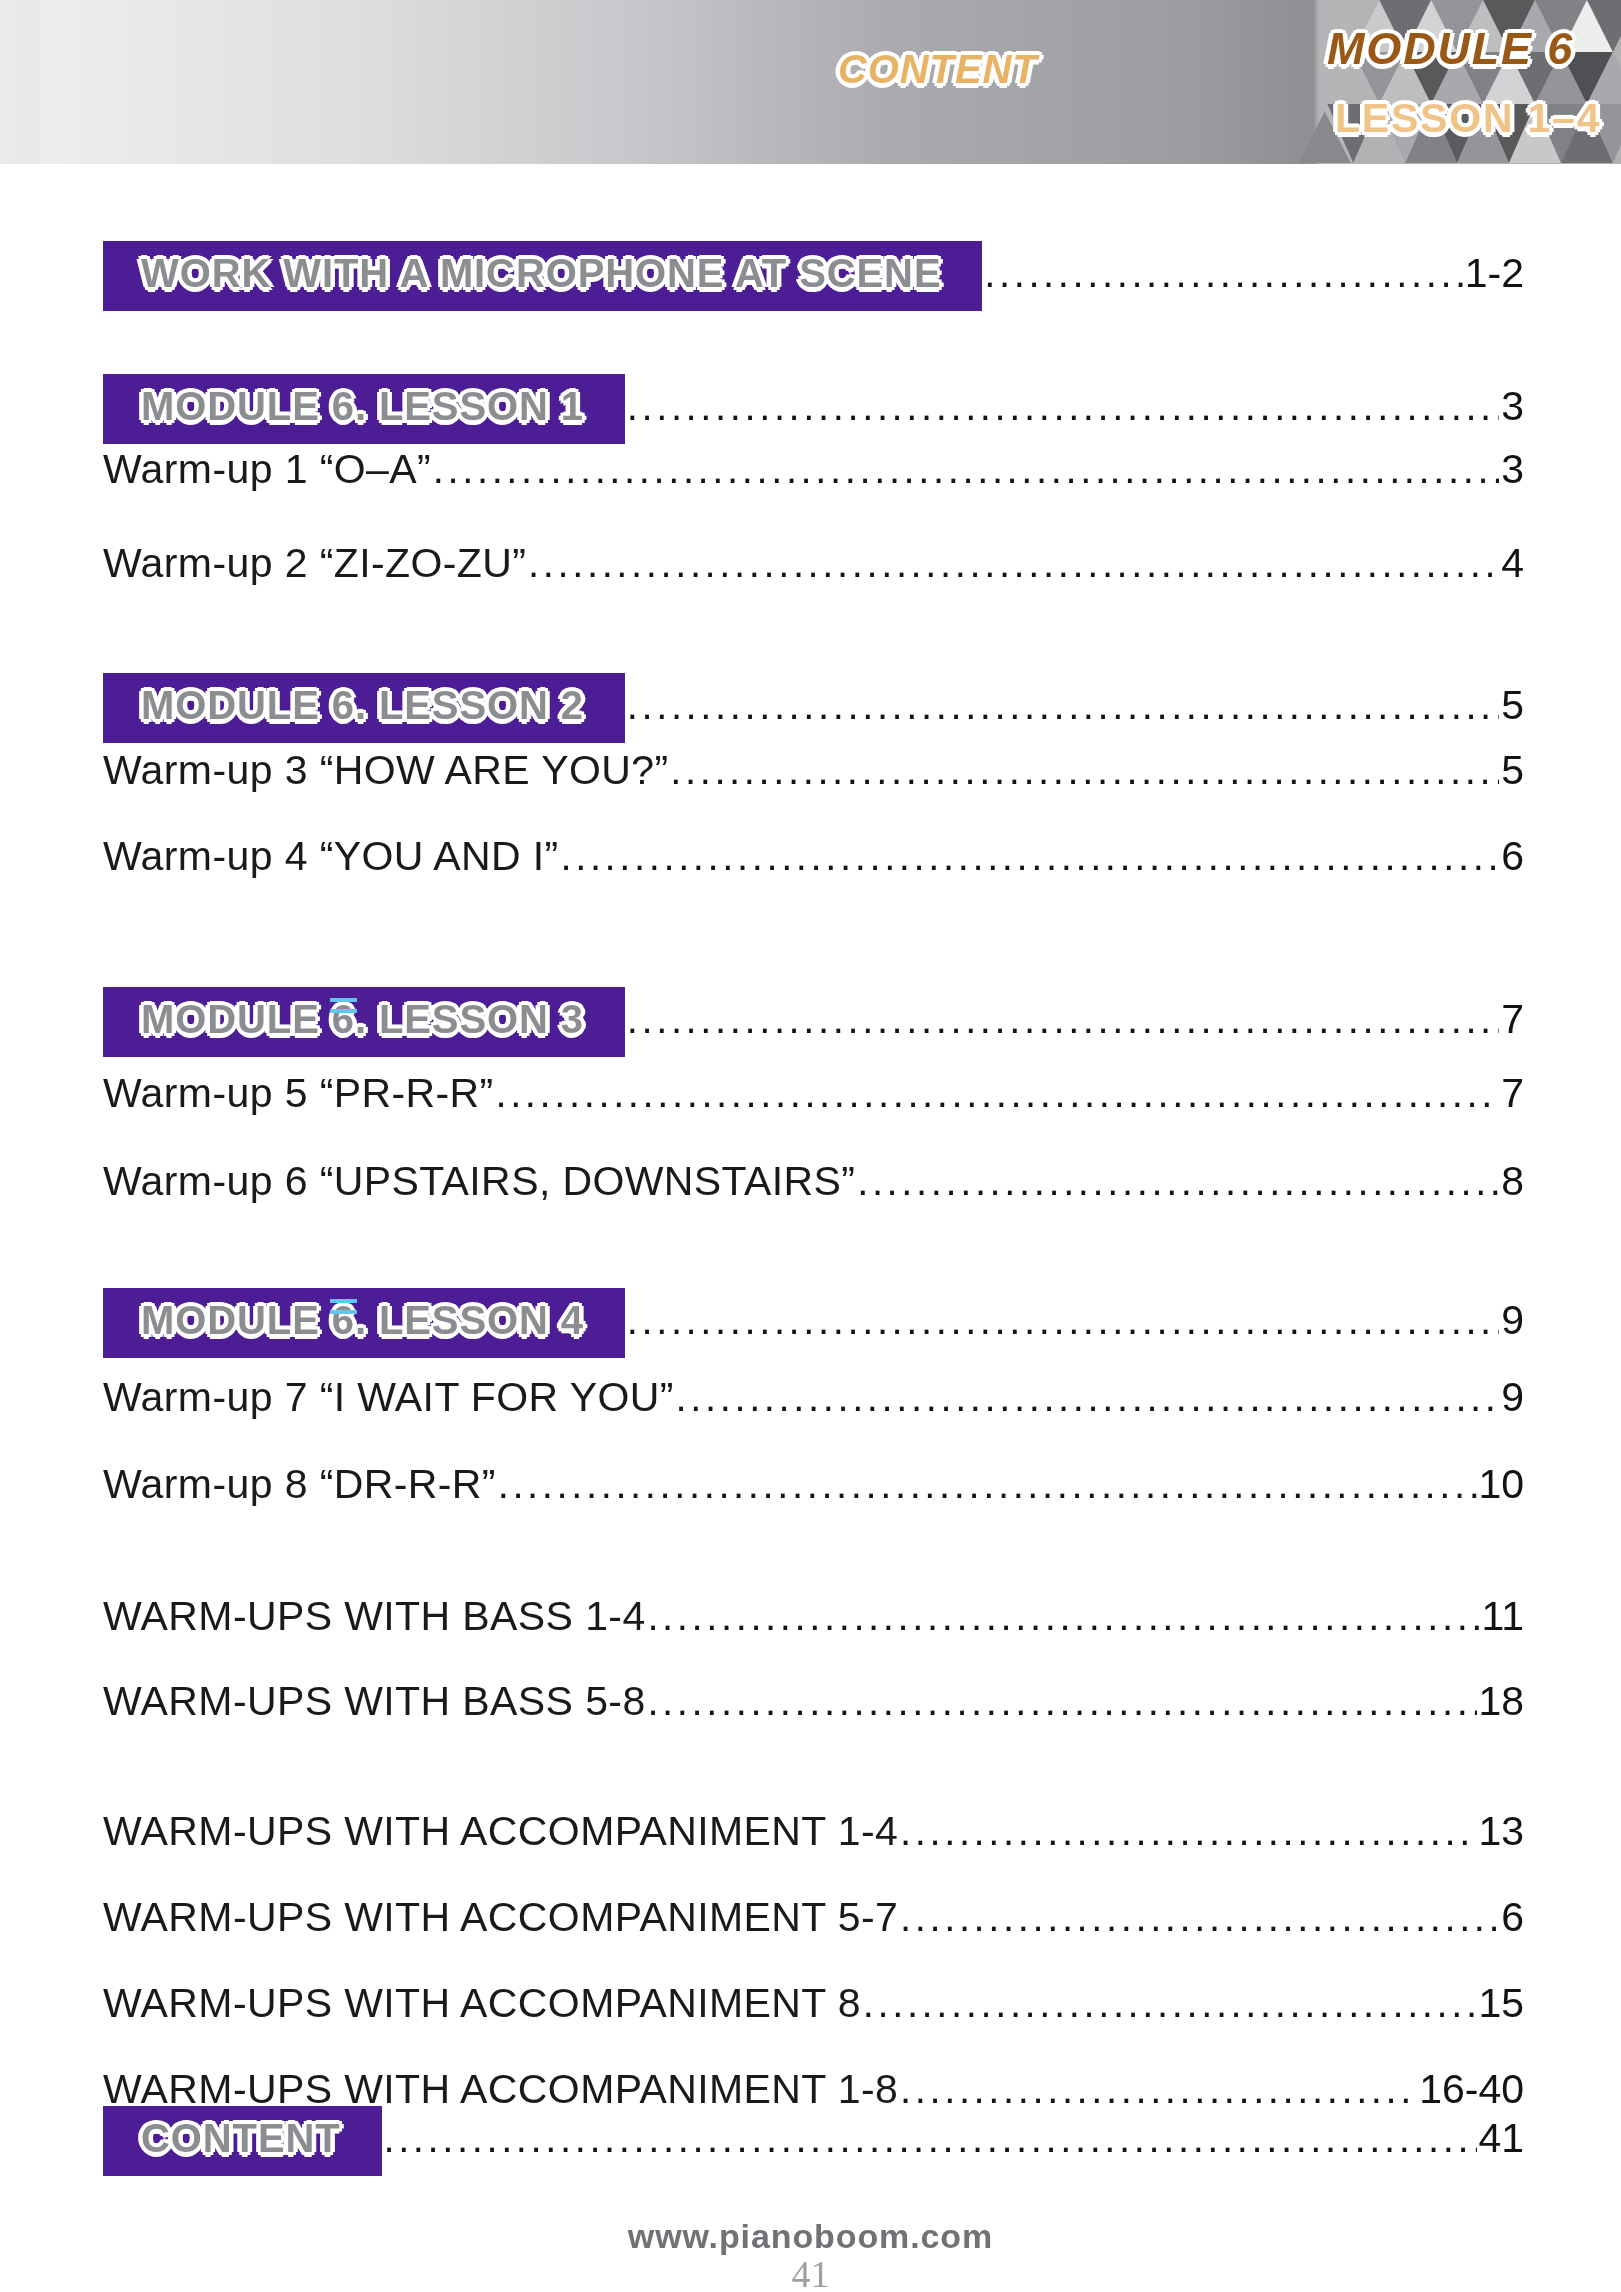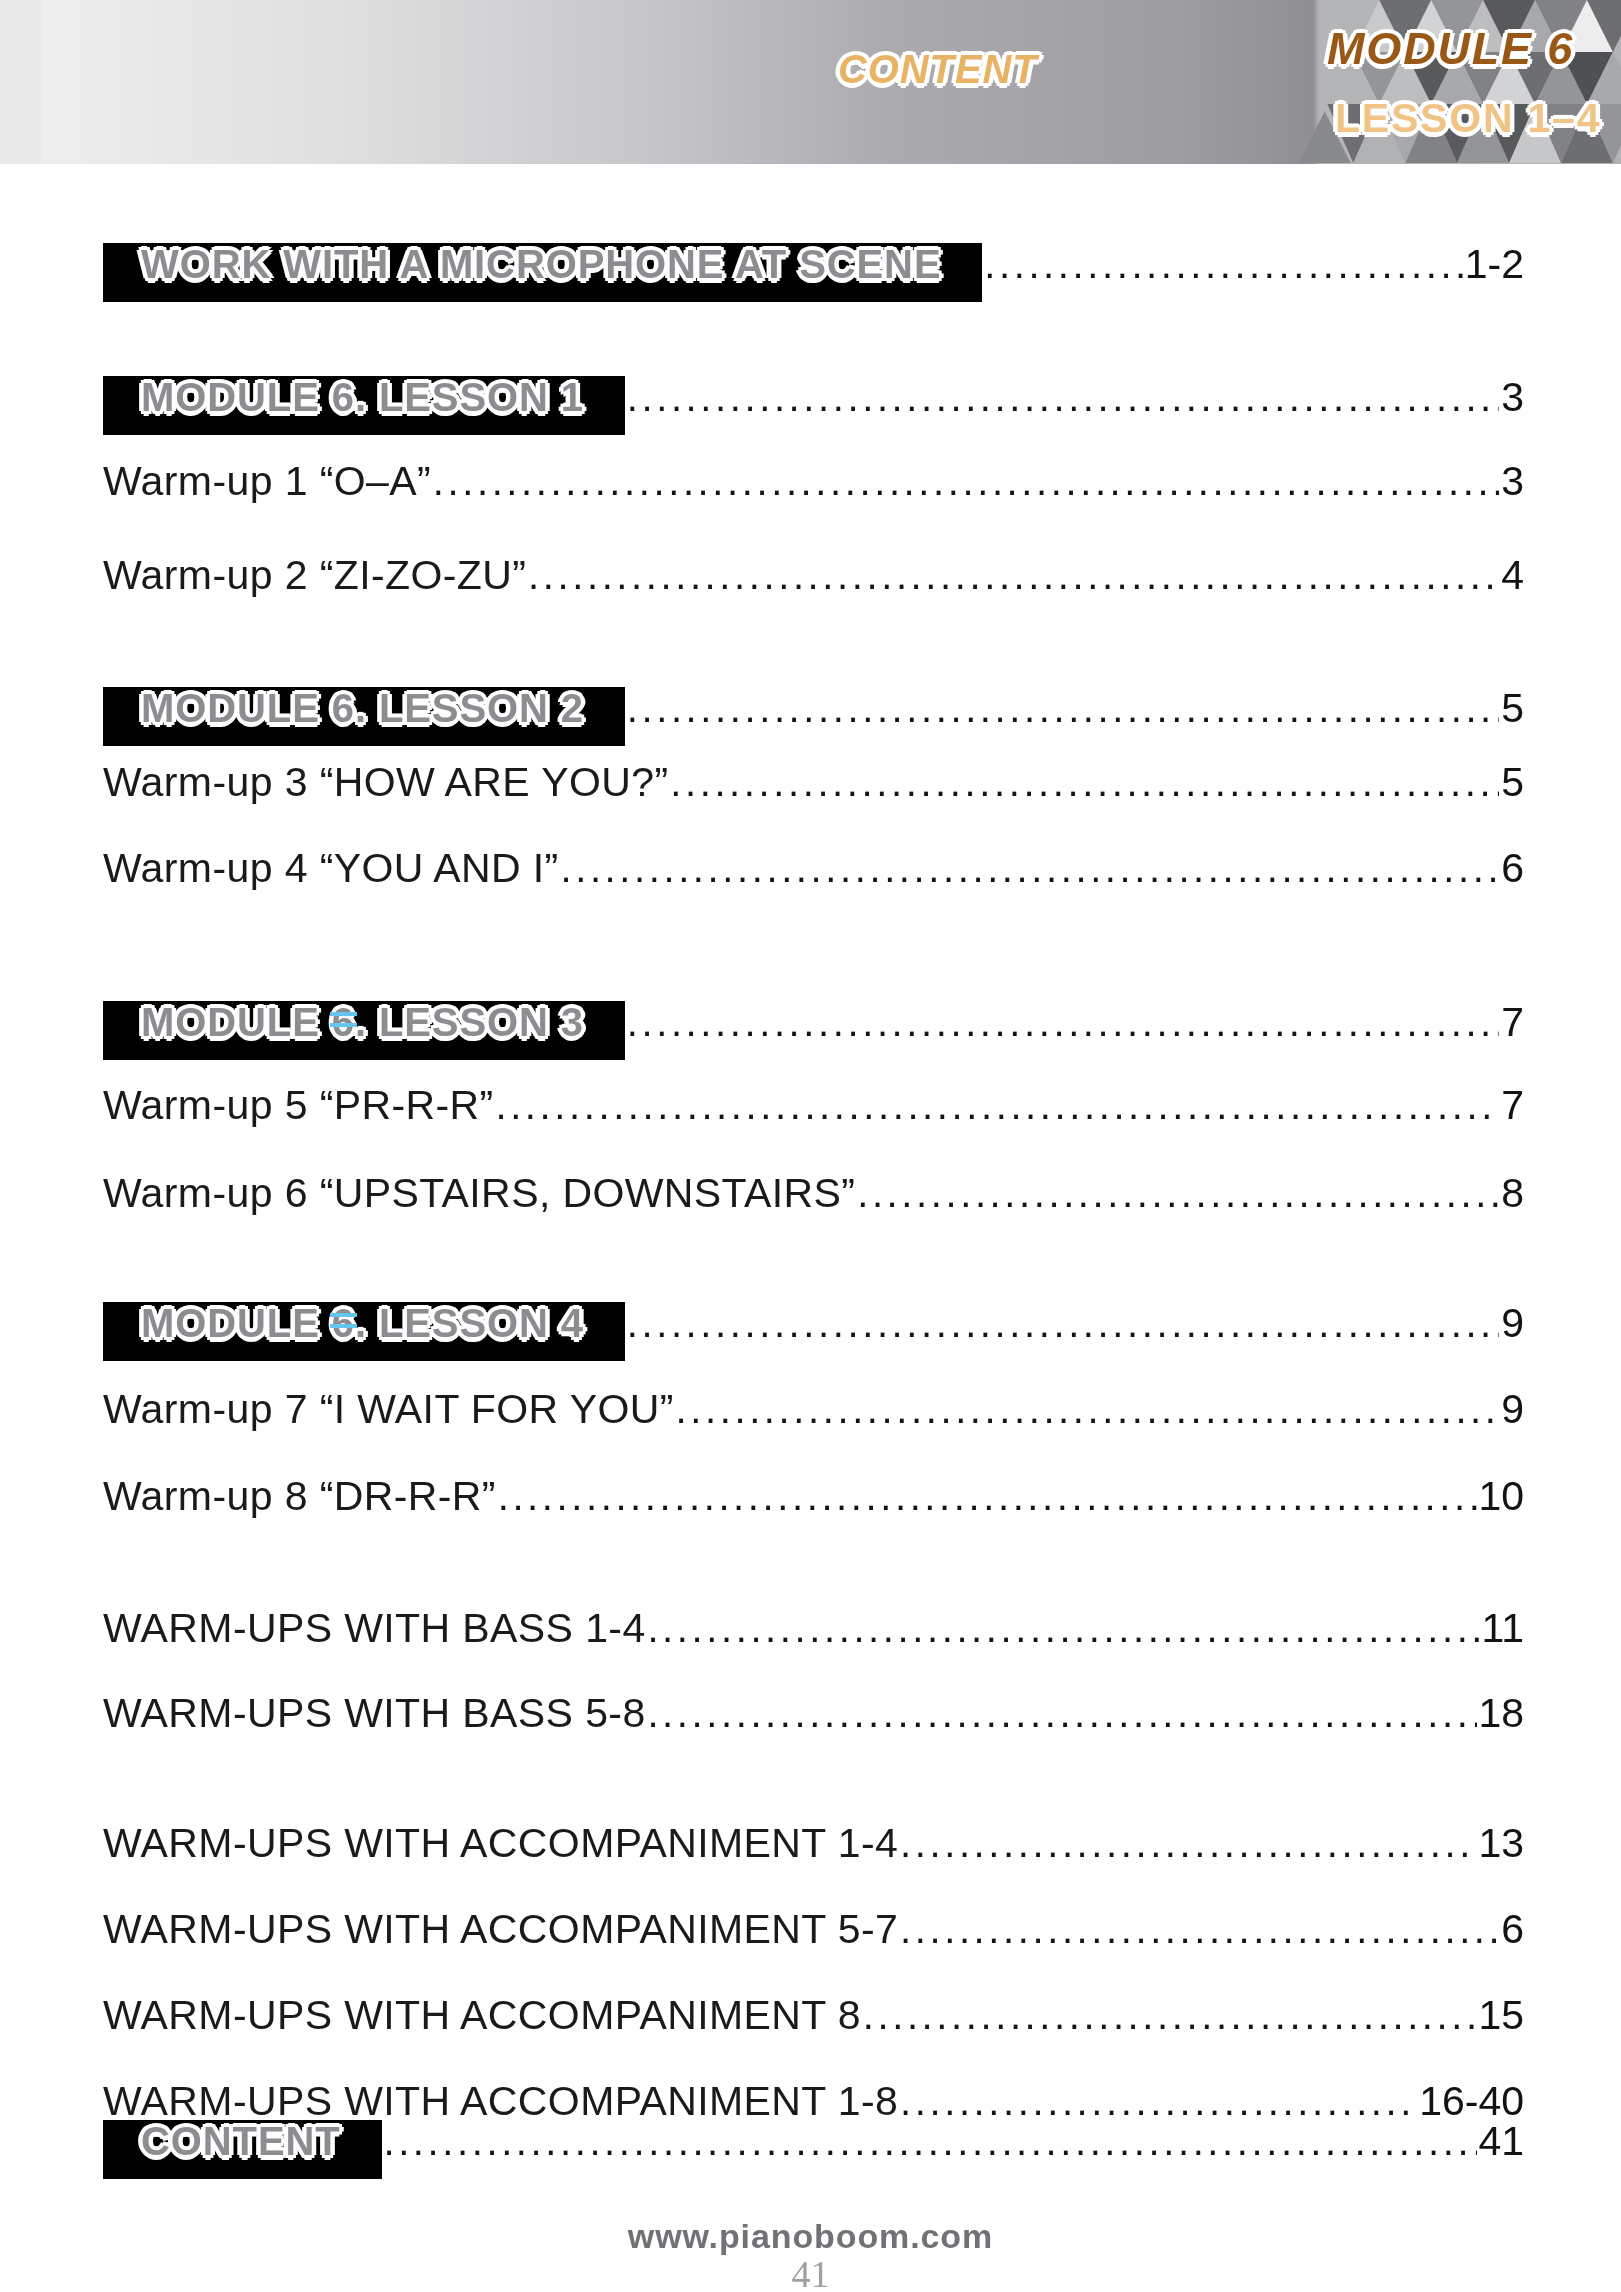--- a/index.html
+++ b/index.html
@@ -38,21 +38,21 @@
     color:#f0c386;
     text-shadow:-2.7px -2.7px 0 #fff,0 -2.7px 0 #fff,2.7px -2.7px 0 #fff,-2.7px 0 0 #fff,
       2.7px 0 0 #fff,-2.7px 2.7px 0 #fff,0 2.7px 0 #fff,2.7px 2.7px 0 #fff,
       -4.5px 0 0 #fff,4.5px 0 0 #fff,0 4.5px 0 #fff,0 -4.5px 0 #fff;
   }
   .mosaic{position:absolute;right:0;top:0;width:376px;height:164px;z-index:1;}
   
   .toc{position:absolute;left:103px;right:97px;top:211px;}
   .toc-row{display:flex;align-items:baseline;height:56px;}
   .title{font-size:41px;color:#191a1c;white-space:nowrap;letter-spacing:0.4px;}
-  .hl{background:#000000;padding:2px 41px 9px 38px;position:relative;line-height:39px;}
+  .hl{background:#4c1d95;padding:13px 41px 9px 38px;position:relative;line-height:39px;}
   .hl-text{
     font-size:40px;font-weight:bold;color:#8b8d90;white-space:nowrap;letter-spacing:0.9px;
     text-shadow:-2.7px -2.7px 0 #fff,0 -2.7px 0 #fff,2.7px -2.7px 0 #fff,-2.7px 0 0 #fff,
       2.7px 0 0 #fff,-2.7px 2.7px 0 #fff,0 2.7px 0 #fff,2.7px 2.7px 0 #fff,
       -4.5px 0 0 #fff,4.5px 0 0 #fff,0 4.5px 0 #fff,0 -4.5px 0 #fff;
   }
   .blue-mark{
     position:absolute;left:227px;top:10.7px;width:27px;height:15px;box-sizing:border-box;
     border-top:4.5px solid #62c6ef;border-bottom:4.5px solid #62c6ef;z-index:4;
   }
@@ -125,21 +125,21 @@
     <span class="dots"></span>
     <span class="pagenum">1-2</span>
   </div>
 
   <div class="toc-row" style="margin-top:77px">
     <span class="hl"><span class="hl-text">MODULE 6. LESSON 1</span></span>
     <span class="dots"></span>
     <span class="pagenum">3</span>
   </div>
 
-  <div class="toc-row" style="margin-top:28px">
+  <div class="toc-row" style="margin-top:16px">
     <span class="title">Warm-up 1 “O–A”</span>
     <span class="dots"></span>
     <span class="pagenum">3</span>
   </div>
 
   <div class="toc-row" style="margin-top:38px">
     <span class="title">Warm-up 2 “ZI-ZO-ZU”</span>
     <span class="dots"></span>
     <span class="pagenum">4</span>
   </div>

